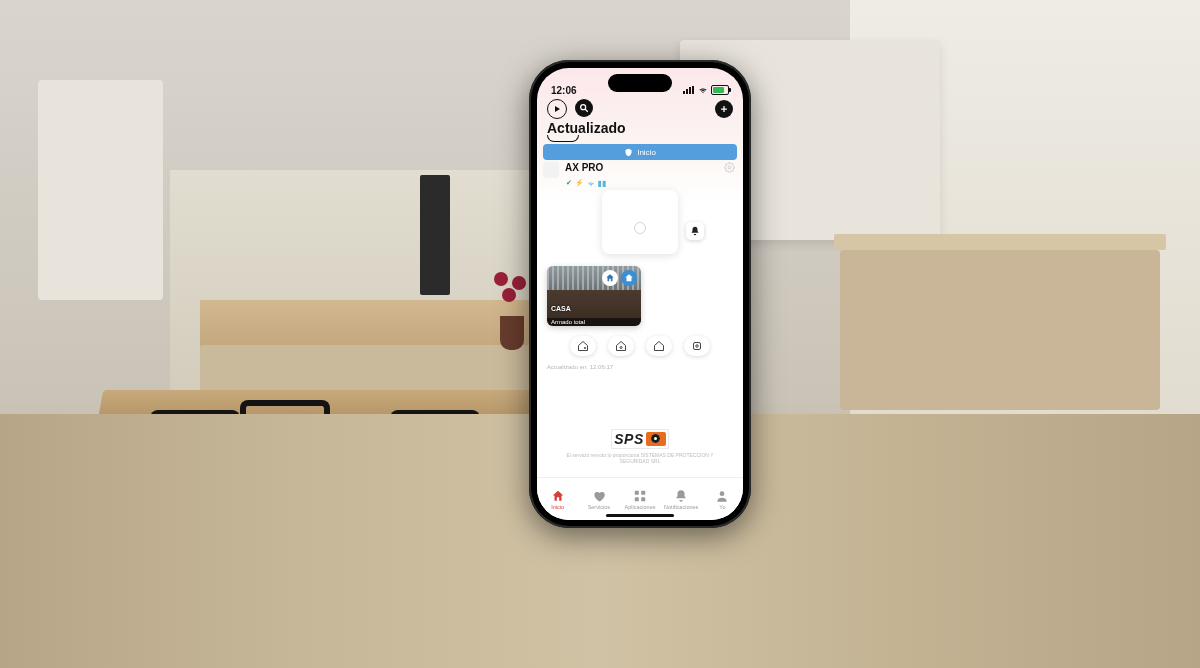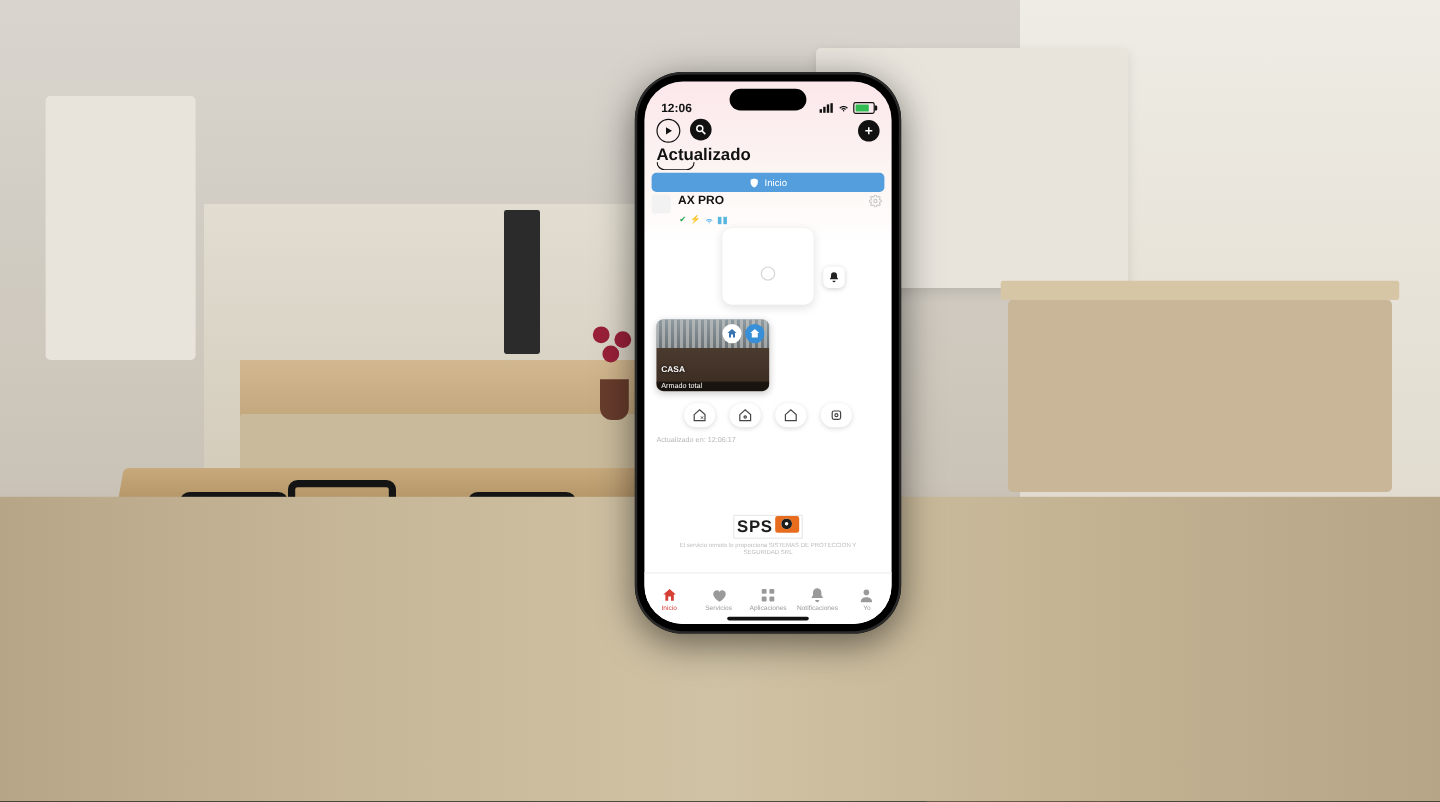--- a/index.html
+++ b/index.html
@@ -85,21 +85,21 @@
   .camBtns .b1{background:#fff;color:#3274b9;}
   .camBtns .b2{background:#2f90e1;color:#fff;}
 
   .actRow{position:absolute;top:268px;left:0;right:0;display:flex;justify-content:center;gap:12px;}
   .pill{width:26px;height:20px;background:#fff;border-radius:10px;box-shadow:0 1px 4px rgba(0,0,0,.15);display:flex;align-items:center;justify-content:center;color:#454545;}
   .pill svg{width:12px;height:12px;}
 
   .updated{position:absolute;top:296px;left:10px;font-size:6px;color:#b7b7b7;}
 
   .spsWrap{position:absolute;bottom:56px;left:0;right:0;text-align:center;}
-  .spsLogo{display:inline-flex;align-items:flex-start;height:18px;background:#fff;border:1px solid #e9e9e9;padding:0 2px;font-family:Impact,Arial Black,sans-serif;}
+  .spsLogo{display:inline-flex;align-items:center;height:18px;background:#fff;border:1px solid #e9e9e9;padding:0 2px;font-family:Impact,Arial Black,sans-serif;font-style:italic;}
   .spsLogo .t{font-size:14px;font-weight:900;letter-spacing:.5px;color:#1c1c1c;}
   .spsLogo .eye{width:20px;height:14px;background:#f36a12;margin-left:2px;display:flex;align-items:center;justify-content:center;border-radius:2px;}
   .spsLogo .eye::after{content:"";width:9px;height:9px;border-radius:50%;background:#fff;box-shadow:inset 0 0 0 3px #1c1c1c;}
   .spsTxt{margin-top:3px;font-size:5px;color:#bcbcbc;line-height:1.25;padding:0 14px;}
 
   .tabbar{position:absolute;left:0;right:0;bottom:0;height:42px;background:#fff;border-top:1px solid #eee;display:flex;}
   .tab{flex:1;display:flex;flex-direction:column;align-items:center;justify-content:center;gap:1px;font-size:5.5px;color:#9a9a9a;}
   .tab.active{color:#e33b32;}
   .tab svg{width:14px;height:14px;}
   .homebar{position:absolute;bottom:3px;left:50%;transform:translateX(-50%);width:68px;height:3px;background:#111;border-radius:3px;}

